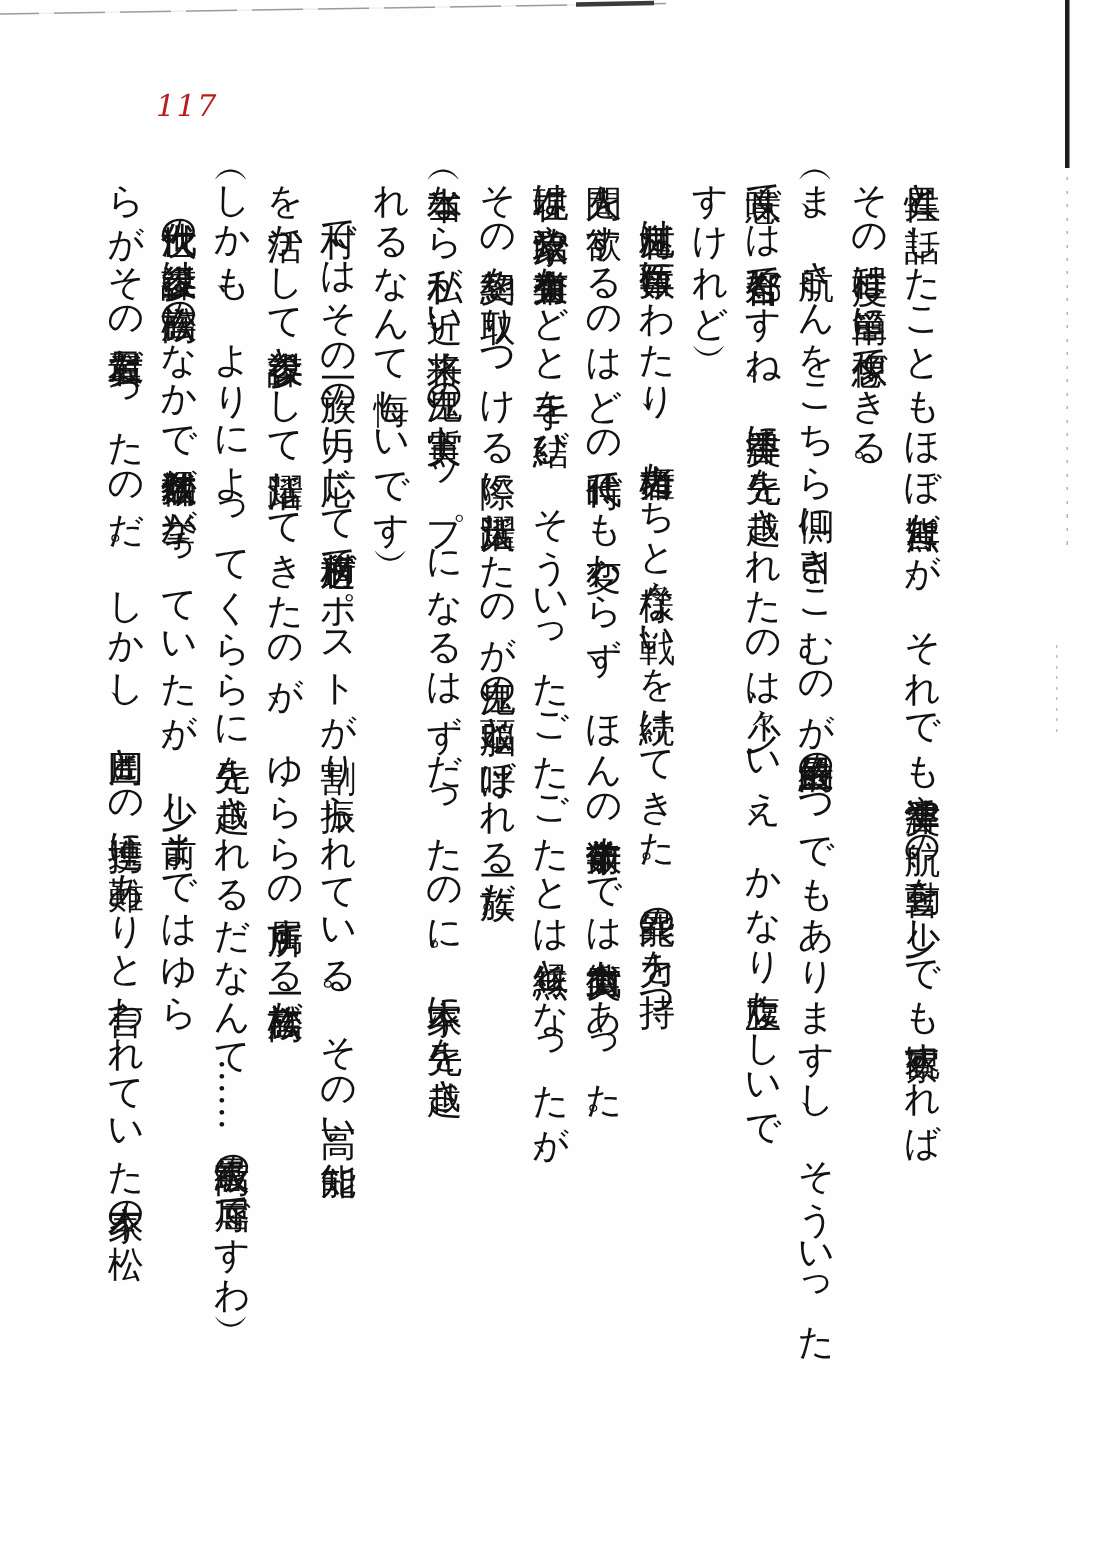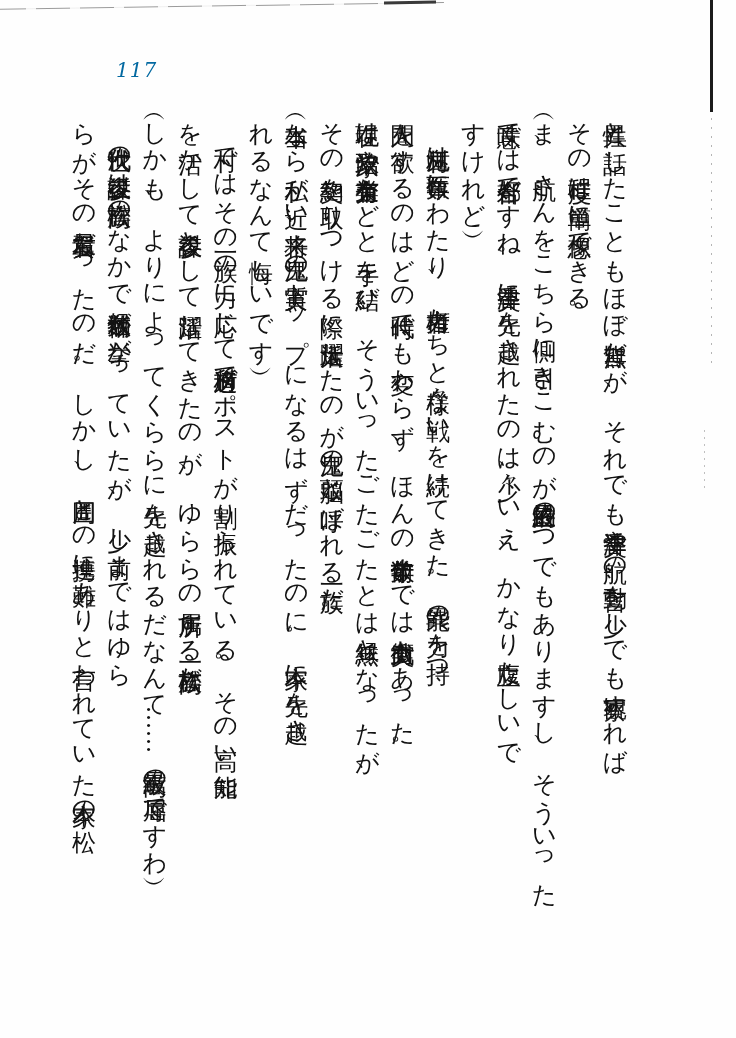--- a/index.html
+++ b/index.html
@@ -55,25 +55,25 @@
     position: absolute;
     top: 430px;
     left: 704px;
     width: 1px;
     height: 60px;
     background: repeating-linear-gradient(to bottom, rgba(130,130,130,0.5) 0 2px, transparent 2px 7px);
   }
   .page-number {
     position: absolute;
     top: 58px;
-    left: 116px;
+    left: 104px;
     font-size: 20px;
     font-style: italic;
     letter-spacing: 1px;
-    color: #0369a1;
+    color: #b91c1c;
   }
   .text-block {
     position: absolute;
     top: 106px;
     right: 104px;
     height: 864px;
     writing-mode: vertical-rl;
     text-orientation: mixed;
     font-size: 24px;
     color: #121212;

